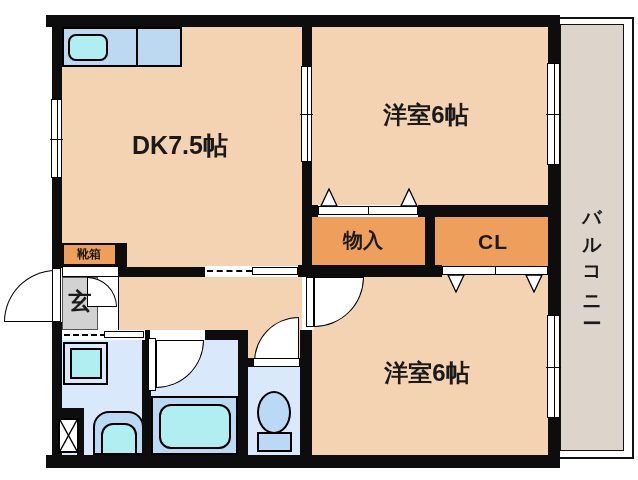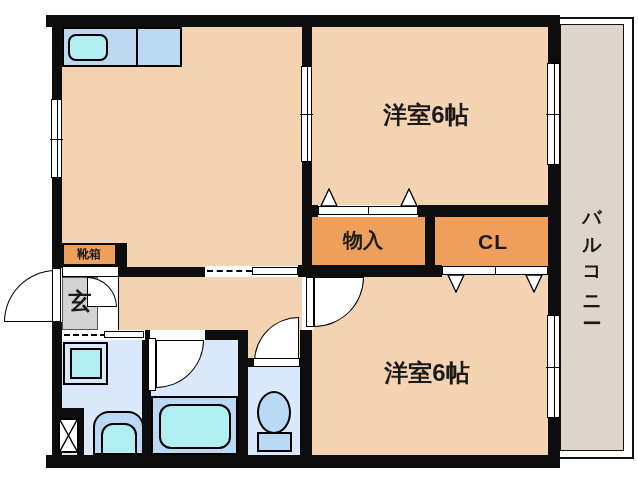--- a/index.html
+++ b/index.html
@@ -158,20 +158,21 @@
   <div class="fixture" style="left:257px;top:391px;width:34px;height:43px;background:#b9d9f5;border:2px solid #000;border-radius:50%;z-index:3;"></div>
   <div class="fixture" style="left:257px;top:432px;width:35px;height:20px;background:#b9d9f5;border:2px solid #000;"></div>
   <div class="fixture" style="left:58px;top:418px;z-index:5;line-height:0;">
     <svg width="21" height="35" viewBox="0 0 21 35">
         <rect x="1" y="1" width="19" height="33" fill="#fff" stroke="#000" stroke-width="2"></rect>
         <line x1="2" y1="2" x2="19" y2="33" stroke="#000" stroke-width="1.5"></line>
         <line x1="19" y1="2" x2="2" y2="33" stroke="#000" stroke-width="1.5"></line>
       </svg>
   </div>
 
+  <div class="label" style="left:180px;top:145px;font-size:25px;">DK7.5帖</div>
   <div class="label" style="left:426px;top:115px;font-size:24px;">洋室6帖</div>
   <div class="label" style="left:427px;top:373px;font-size:24px;">洋室6帖</div>
   <div class="label" style="left:363px;top:240px;font-size:20px;">物入</div>
   <div class="label" style="left:493px;top:242px;font-size:21px;letter-spacing:1px;">CL</div>
   <div class="label" style="left:89px;top:254px;font-size:12px;">靴箱</div>
   <div class="label" style="left:80px;top:301px;font-size:23px;">玄</div>
 
 </div>
 
 </body></html>

